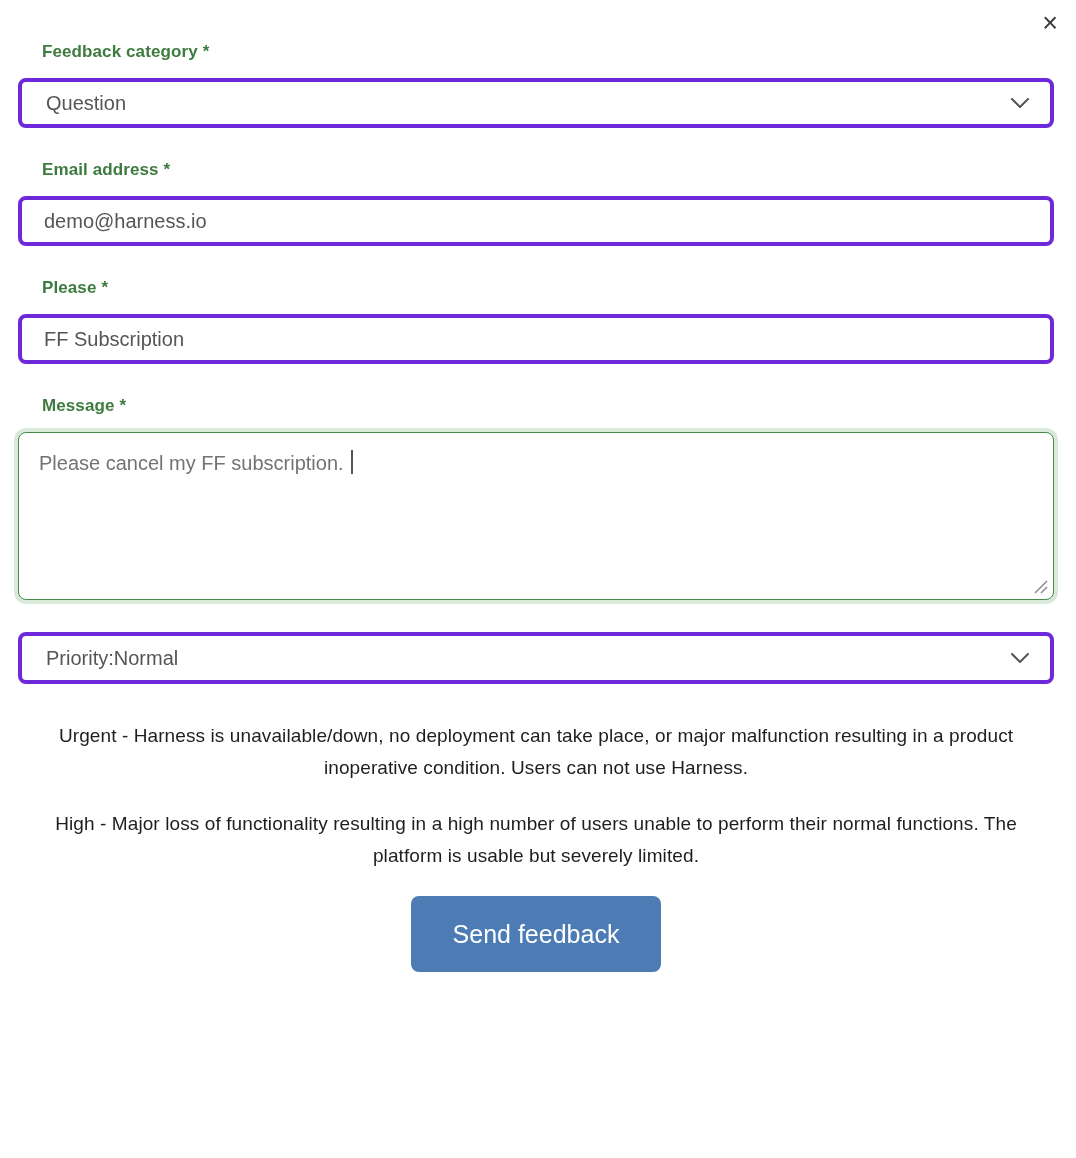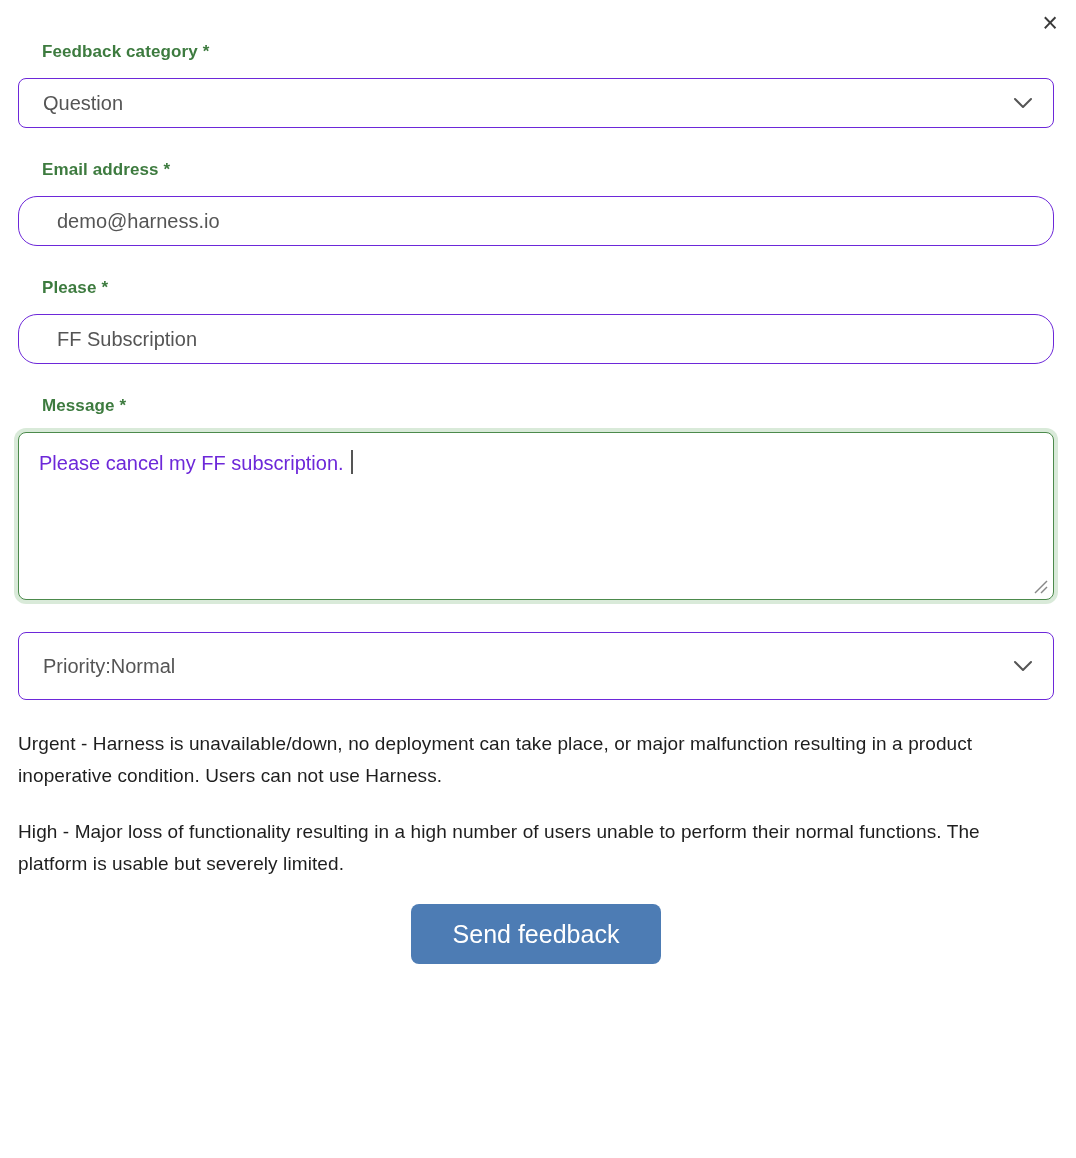--- a/index.html
+++ b/index.html
@@ -25,68 +25,68 @@
     font-size: 17px; font-weight: bold; line-height: 20px;
     color: #3d7b3f;
     margin-bottom: 16px;
     letter-spacing: 0.1px;
     margin-left: 24px;
   }
   .req { margin-left: 5px; }
 
   .control {
     width: 100%; height: 50px;
-    border: 1px solid #6d28d9;
+    border: 4px solid #6d28d9;
     border-radius: 8px;
     background: #fff;
     display: flex; align-items: center;
     padding: 0 20px 0 24px;
     font-size: 20px; color: #555555;
     font-family: "Liberation Sans", "DejaVu Sans", sans-serif;
   }
-  input.control { display: block; padding-left: 38px; outline: none; border-radius: 19px; }
+  input.control { display: block; padding-left: 22px; outline: none; }
   .selectbox { cursor: pointer; justify-content: space-between; }
   .chevron { flex: 0 0 auto; margin-left: 12px; }
 
   .textarea {
     position: relative;
     width: 100%; height: 168px;
     border: 1.5px solid #4c8a4c;
     border-radius: 8px;
     box-shadow: 0 0 0 4px rgba(130, 185, 130, 0.30);
     background: #fff;
     padding: 16px 20px 0 20px;
-    font-size: 20px; color: #6d28d9;
+    font-size: 20px; color: #737373;
     line-height: 28px;
     cursor: text;
   }
   .caret {
     display: inline-block;
     width: 2px; height: 24px;
     background: #555;
     vertical-align: -4px;
     margin-left: 7px;
   }
   .resize-handle {
     position: absolute; right: 5px; bottom: 5px;
     cursor: nwse-resize;
   }
 
-  .help-block { margin-top: 28px; }
+  .help-block { margin-top: 36px; text-align: center; }
   .help-text {
     margin: 0 0 24px 0;
     font-size: 19px; line-height: 32px;
     color: #1e1e1e;
     letter-spacing: 0.1px;
   }
 
   .submit-btn {
     display: block;
     margin: 18px auto 0 auto;
-    width: 250px; height: 60px;
+    width: 250px; height: 76px;
     background: #4d7cb4;
     color: #ffffff;
     font-size: 25px;
     font-family: "Liberation Sans", "DejaVu Sans", sans-serif;
     border: none; border-radius: 8px;
     cursor: pointer;
   }
 </style>
 </head>
 <body>
@@ -124,21 +124,21 @@
       <div class="textarea">
         <span>Please cancel my FF subscription.</span><span class="caret"></span>
         <svg class="resize-handle" width="14" height="14" viewBox="0 0 14 14">
           <line x1="1" y1="13" x2="13" y2="1" stroke="#888" stroke-width="1.4"></line>
           <line x1="7" y1="13" x2="13" y2="7" stroke="#888" stroke-width="1.4"></line>
         </svg>
       </div>
     </div>
 
     <div class="field" style="margin-bottom:0;">
-      <div class="control selectbox" style="height:68px;">
+      <div class="control selectbox" style="height:52px;">
         <span>Priority:Normal</span>
         <svg class="chevron" width="20" height="12" viewBox="0 0 20 12">
           <polyline points="2,2 10,10 18,2" fill="none" stroke="#555" stroke-width="2" stroke-linecap="round" stroke-linejoin="round"></polyline>
         </svg>
       </div>
     </div>
 
     <div class="help-block">
       <p class="help-text">Urgent - Harness is unavailable/down, no deployment can take place, or major malfunction resulting in a product inoperative condition. Users can not use Harness.</p>
       <p class="help-text">High - Major loss of functionality resulting in a high number of users unable to perform their normal functions. The platform is usable but severely limited.</p>

